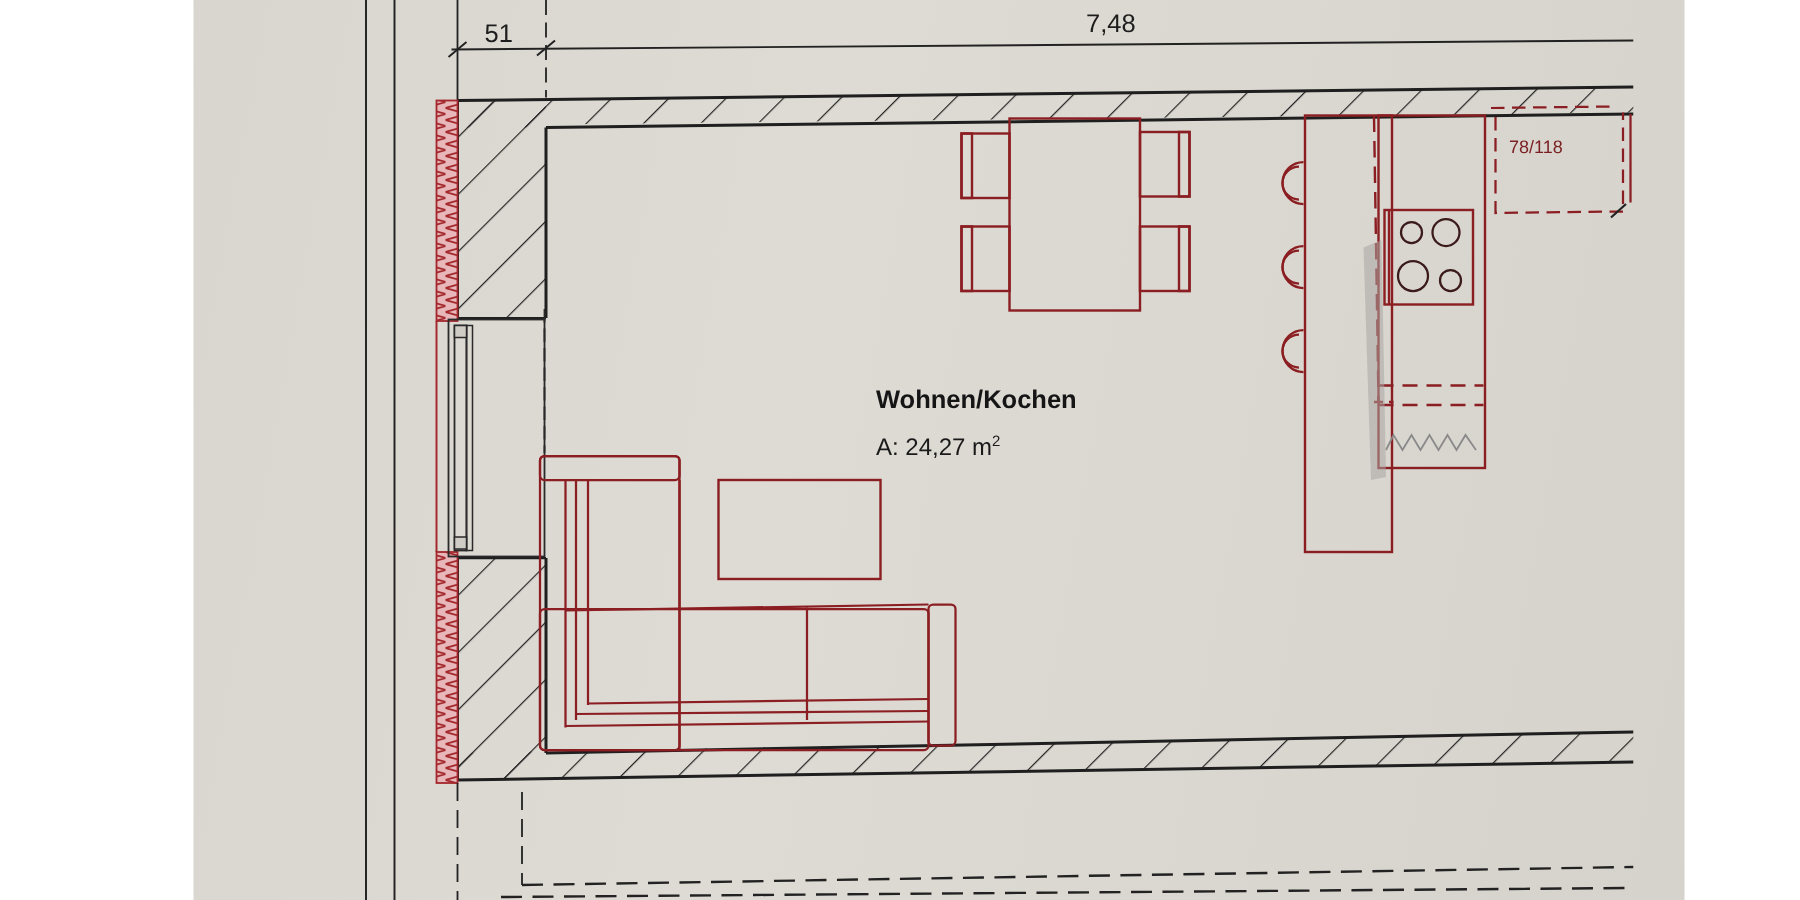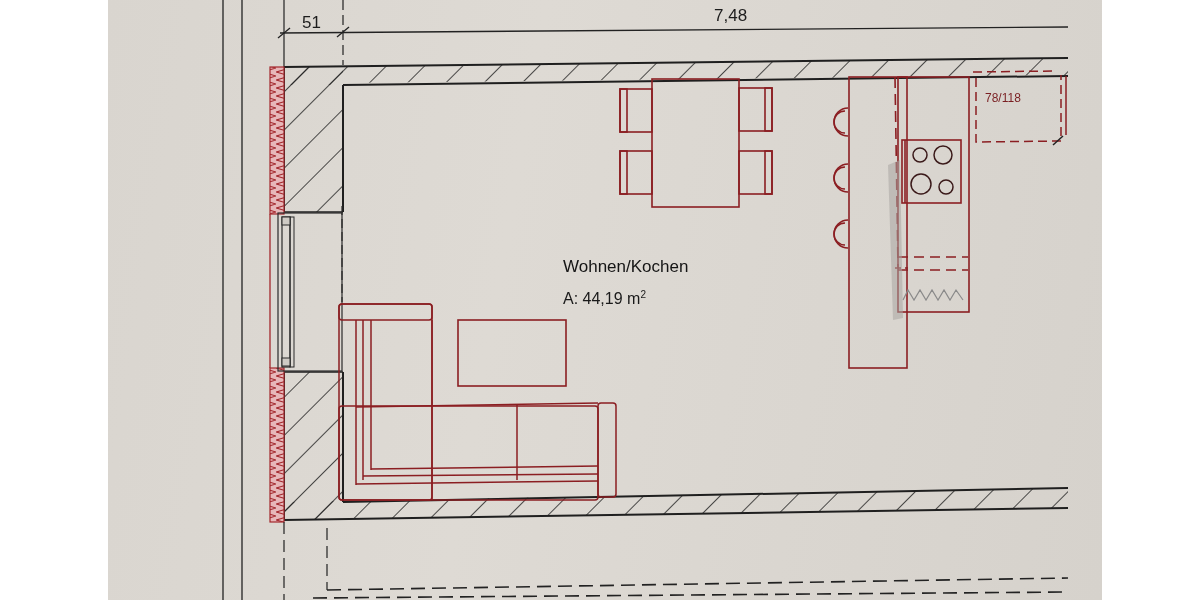--- a/index.html
+++ b/index.html
@@ -3,31 +3,31 @@
   <meta charset="utf-8">
   <style>
     html, body { margin: 0; padding: 0; }
     body {
       width: 1200px; height: 600px; overflow: hidden;
       background: #ffffff;
       font-family: "Liberation Sans", sans-serif;
       position: relative;
     }
     .paper {
-      position: absolute; left: 108px; top: 0; width: 994px; height: 600px;
+      position: absolute; left: 129px; top: 0; width: 994px; height: 600px;
       background: linear-gradient(100deg, #d9d5cf 0%, #dedad4 40%, #d6d2cc 100%);
       overflow: hidden;
     }
     svg { position: absolute; left: 0; top: 0; }
     .dim-label {
       position: absolute; font-size: 17px; color: #1d1d1d;
     }
     .room-title {
       position: absolute; left: 455px; top: 257px;
-      font-size: 17px; font-weight: normal; color: #151515;
+      font-size: 17px; font-weight: bold; color: #151515;
     }
     .room-area {
       position: absolute; left: 455px; top: 289px;
       font-size: 16px; color: #1a1a1a;
     }
     .room-area sup { font-size: 10px; }
     .cab-label {
       position: absolute; left: 877px; top: 91px;
       font-size: 12px; color: #7a1f22;
     }
@@ -173,19 +173,19 @@
 
     <g stroke="#8b1e22" stroke-width="1.5" fill="none">
       <polyline points="868,78 868,142 953,141 953,75" stroke-dasharray="9,5"></polyline>
       <line x1="865" y1="72" x2="945" y2="71" stroke-dasharray="9,5"></line>
       <line x1="958" y1="76" x2="958" y2="135"></line>
       <line x1="945" y1="145" x2="955" y2="136" stroke="#222"></line>
     </g>
   </svg>
 
   <span class="dim-label" style="left:194px; top:13px;">51</span>
-  <span class="dim-label" style="left:595px; top:6px;margin-left:11px;">7,48</span>
+  <span class="dim-label" style="left:595px; top:6px;">7,48</span>
 
   <div class="room-title">Wohnen/Kochen</div>
-  <div class="room-area"><span>A: 44,19 m</span><sup>2</sup></div>
+  <div class="room-area"><span>A: 24,27 m</span><sup>2</sup></div>
 
   <div class="cab-label">78/118</div>
 </div>
 
 </body></html>

